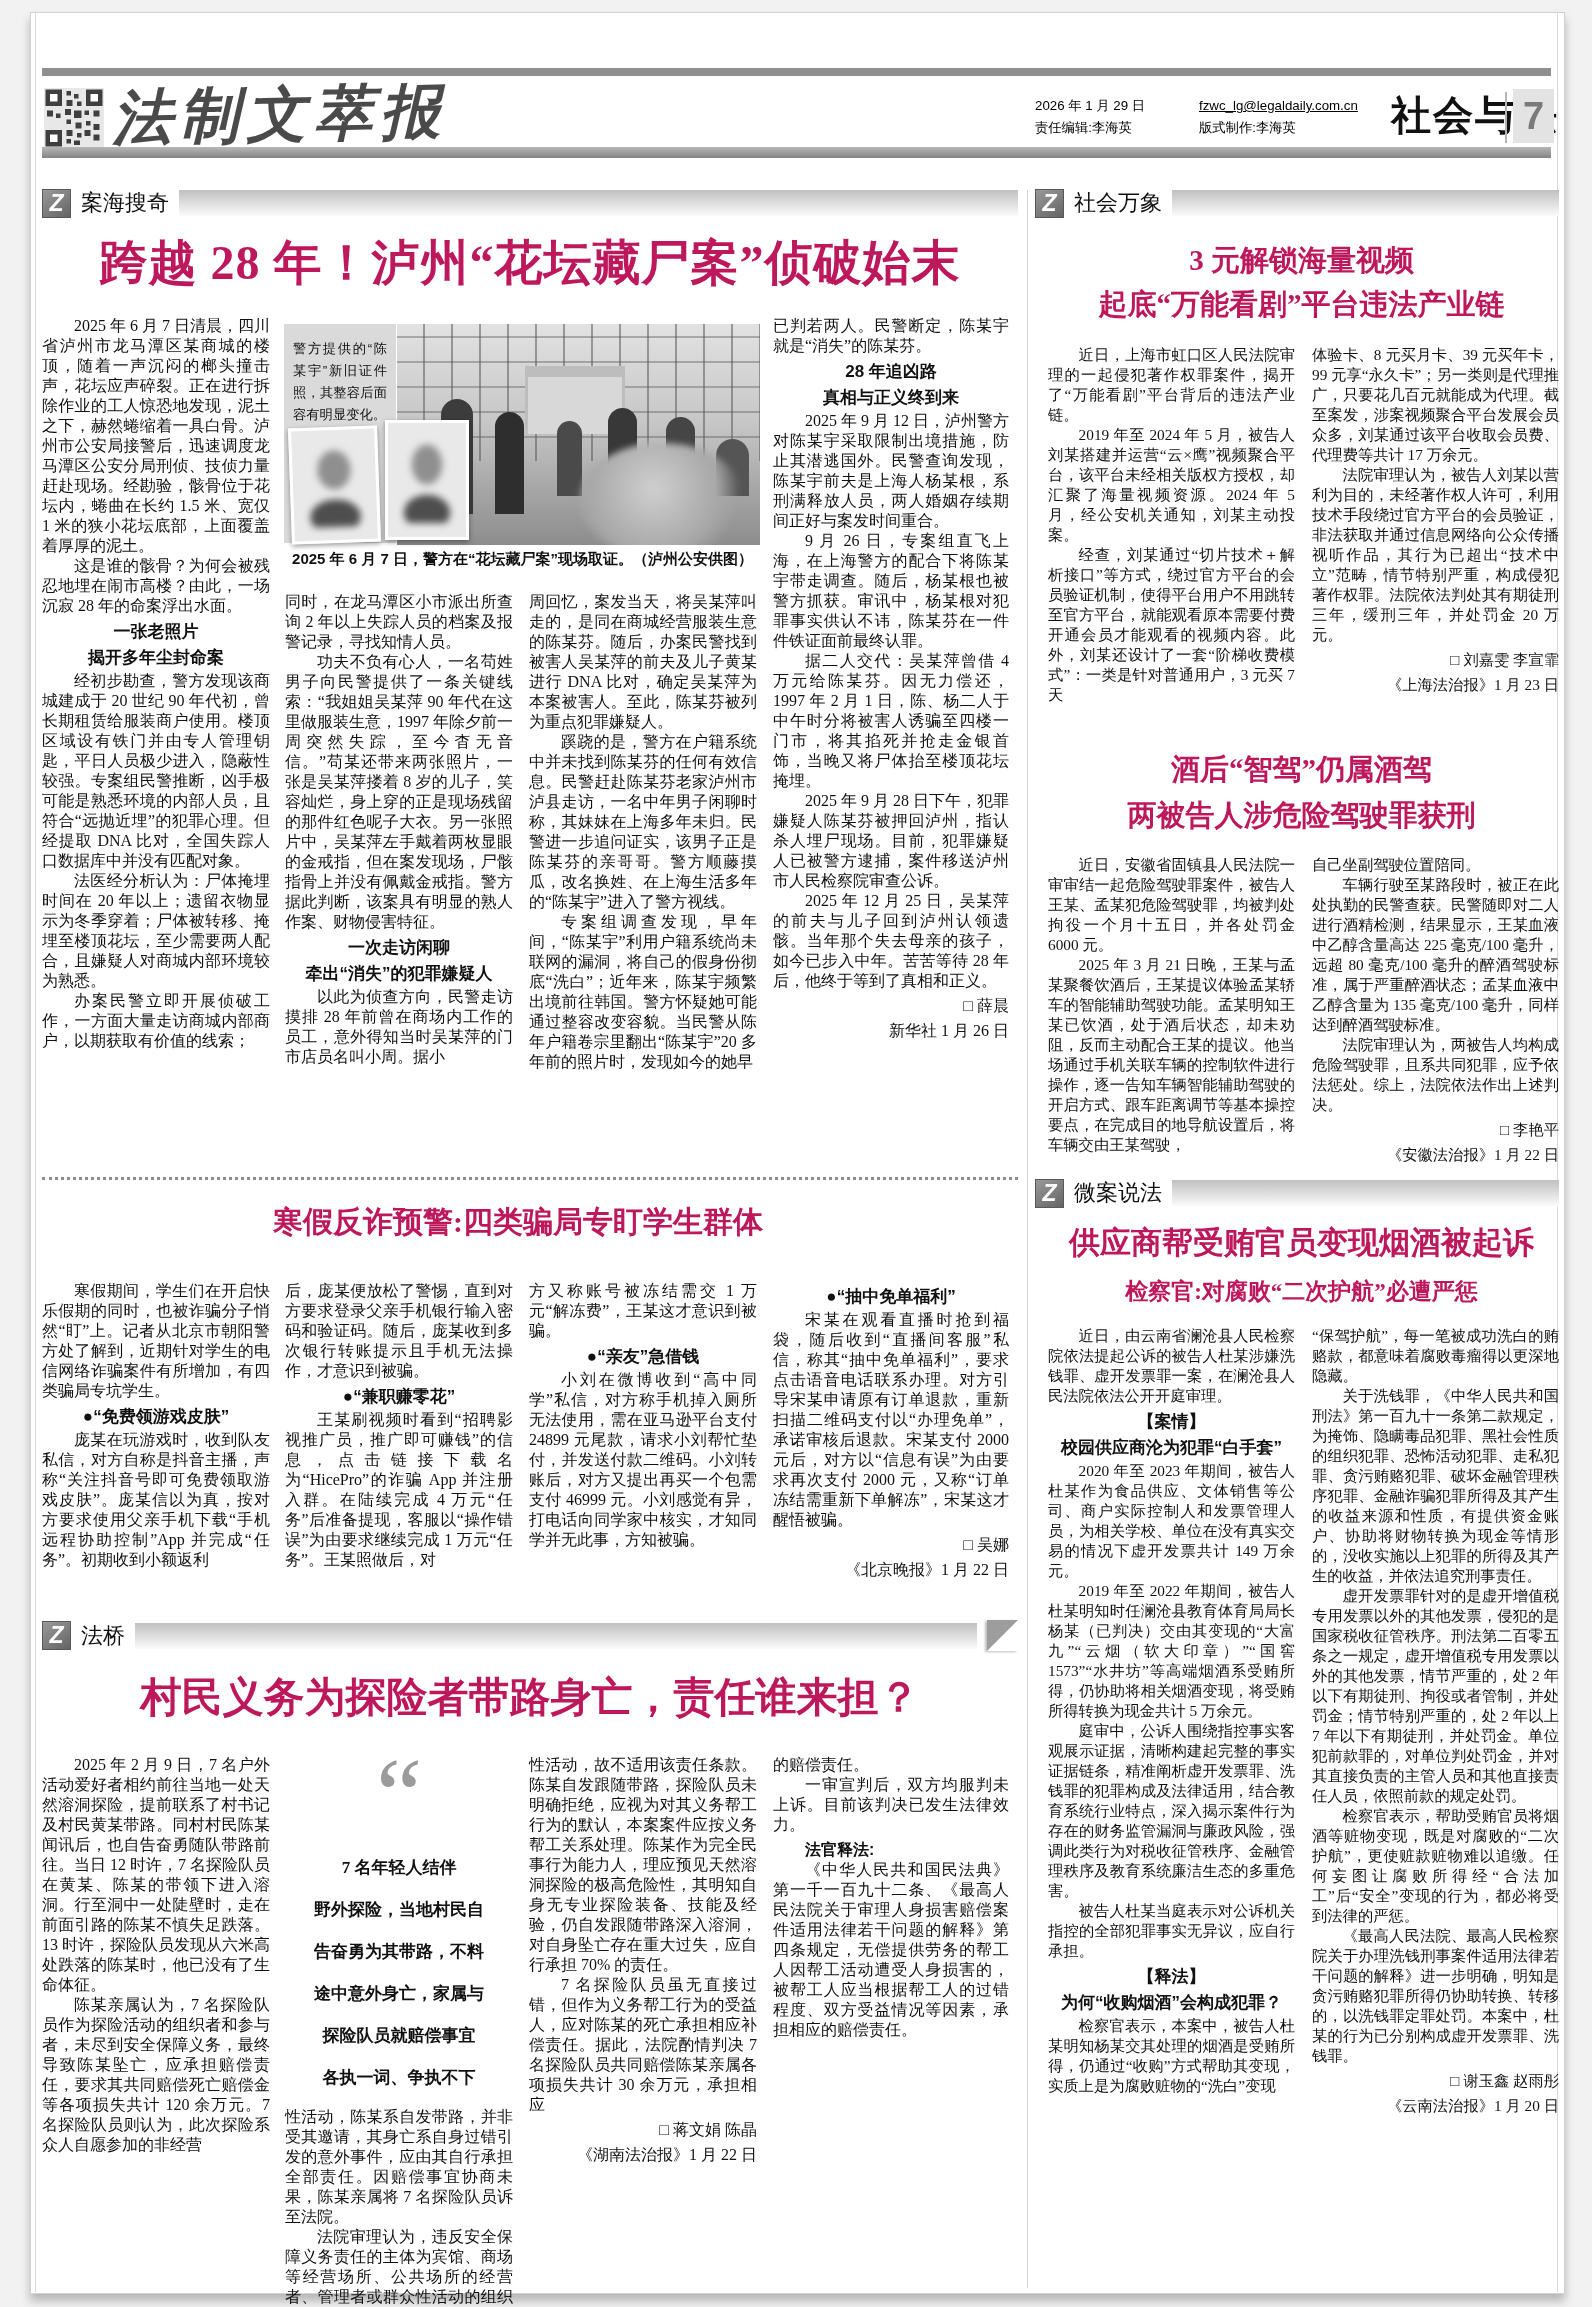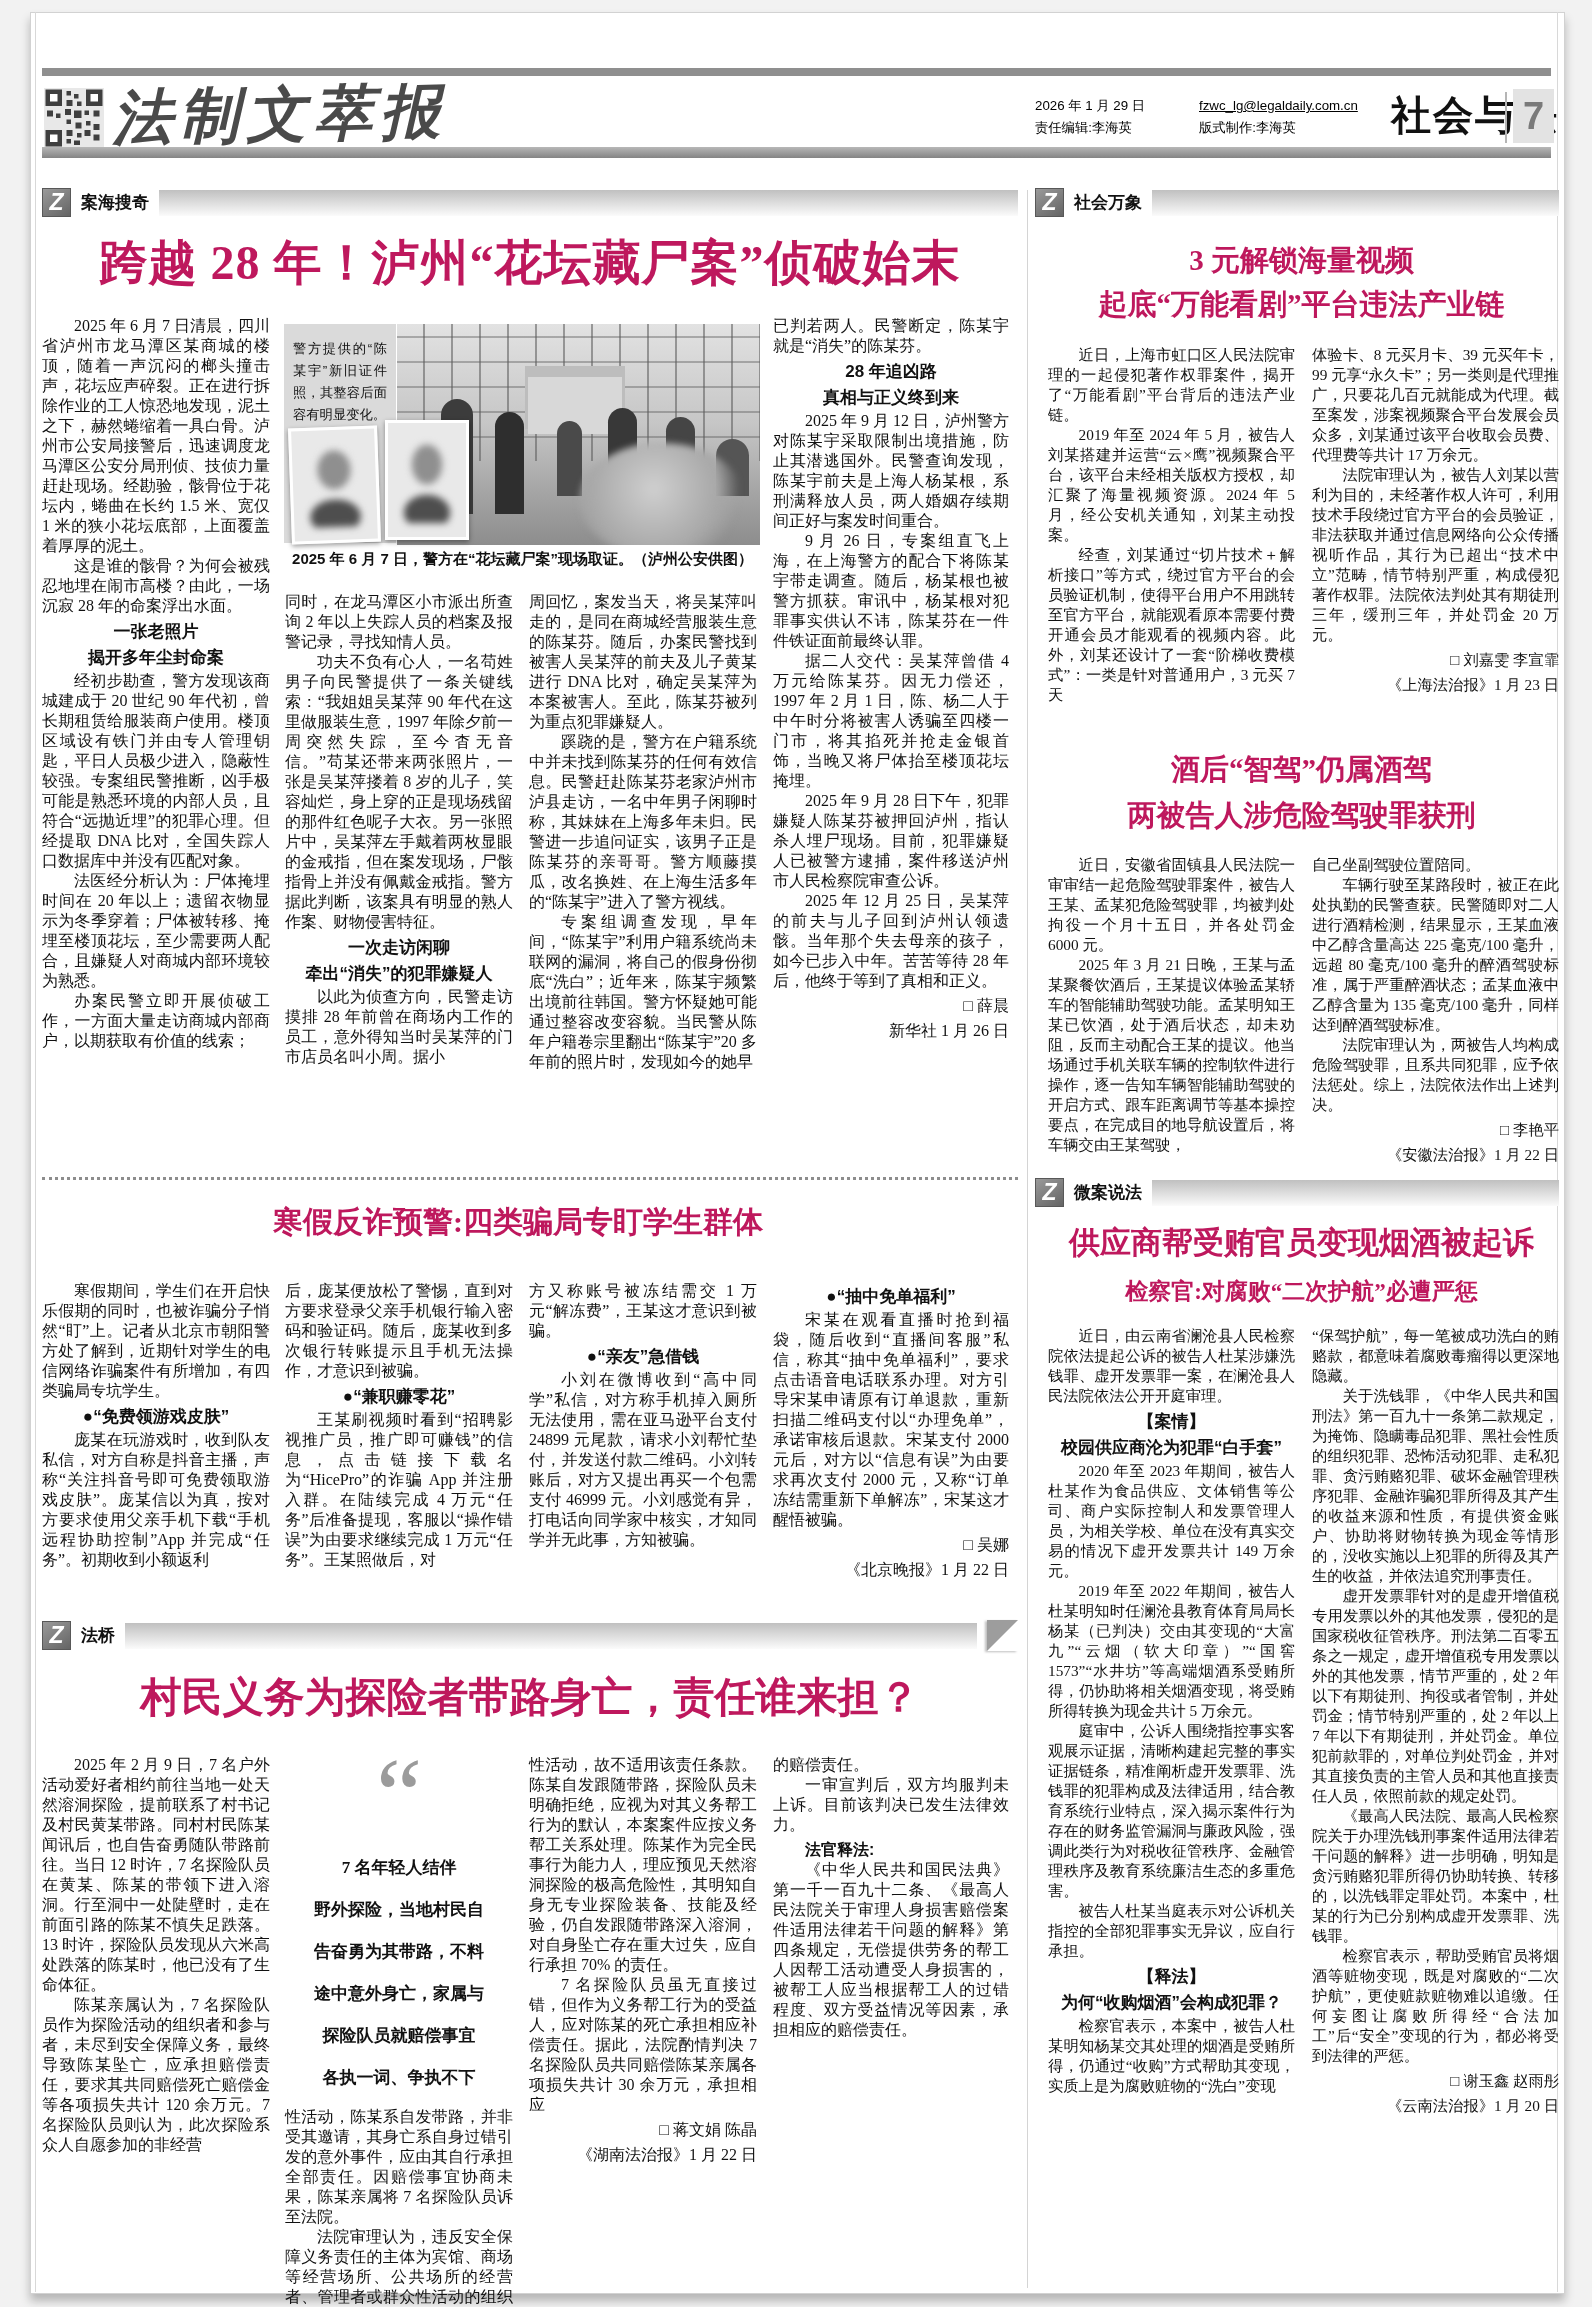--- a/index.html
+++ b/index.html
@@ -23,21 +23,21 @@
         font-size:38px;color:#7a7a7a;font-weight:bold;}
   .mastrule{left:42px;top:147px;width:1509px;height:11px;
             background:linear-gradient(180deg,#b7b7b7,#848484);}
 
   
   .band{display:flex;align-items:center;gap:10px;}
   .zicon{width:29px;height:29px;flex:0 0 29px;
          background:linear-gradient(145deg,#9a9a9a,#646464);
          color:#fff;display:flex;align-items:center;justify-content:center;
          font:italic 900 23px "Liberation Sans",sans-serif;border:1.5px solid #585858;box-sizing:border-box;}
-  .bandlabel{font-size:17px;font-weight:bold;white-space:nowrap;}
+  .bandlabel{font-size:22px;font-weight:normal;white-space:nowrap;}
   .bandbar{flex:1;height:26px;background:linear-gradient(180deg,#c0c0c0,#fbfbfb);}
   .fold{width:0;height:0;border-bottom:31px solid #fff;border-left:31px solid #9d9d9d;
         filter:drop-shadow(-2px 1px 1px rgba(0,0,0,.25));}
 
   
   .h1{font-weight:900;text-align:center;color:#be185d;}
   .hmain{left:42px;top:231px;width:976px;font-size:48px;letter-spacing:1px;}
   .hfz{left:30px;top:1202px;width:976px;font-size:30px;}
   .hdl{left:42px;top:1670px;width:976px;font-size:41px;}
   .hr1{left:1035px;top:241px;width:533px;font-size:29px;}
@@ -334,18 +334,18 @@
     <p>庭审中，公诉人围绕指控事实客观展示证据，清晰构建起完整的事实证据链条，精准阐析虚开发票罪、洗钱罪的犯罪构成及法律适用，结合教育系统行业特点，深入揭示案件行为存在的财务监管漏洞与廉政风险，强调此类行为对税收征管秩序、金融管理秩序及教育系统廉洁生态的多重危害。</p>
     <p>被告人杜某当庭表示对公诉机关指控的全部犯罪事实无异议，应自行承担。</p>
     <p class="sub">【释法】</p>
     <p class="sub">为何“收购烟酒”会构成犯罪？</p>
     <p>检察官表示，本案中，被告人杜某明知杨某交其处理的烟酒是受贿所得，仍通过“收购”方式帮助其变现，实质上是为腐败赃物的“洗白”变现</p>
   </div>
 <div class="abs rcol" style="left:1312px;top:1326px;width:247px;height:961px;">
     <p class="cont">“保驾护航”，每一笔被成功洗白的贿赂款，都意味着腐败毒瘤得以更深地隐藏。</p>
     <p>关于洗钱罪，《中华人民共和国刑法》第一百九十一条第二款规定，为掩饰、隐瞒毒品犯罪、黑社会性质的组织犯罪、恐怖活动犯罪、走私犯罪、贪污贿赂犯罪、破坏金融管理秩序犯罪、金融诈骗犯罪所得及其产生的收益来源和性质，有提供资金账户、协助将财物转换为现金等情形的，没收实施以上犯罪的所得及其产生的收益，并依法追究刑事责任。</p>
     <p>虚开发票罪针对的是虚开增值税专用发票以外的其他发票，侵犯的是国家税收征管秩序。刑法第二百零五条之一规定，虚开增值税专用发票以外的其他发票，情节严重的，处 2 年以下有期徒刑、拘役或者管制，并处罚金；情节特别严重的，处 2 年以上 7 年以下有期徒刑，并处罚金。单位犯前款罪的，对单位判处罚金，并对其直接负责的主管人员和其他直接责任人员，依照前款的规定处罚。</p>
+    <p>检察官表示，帮助受贿官员将烟酒等赃物变现，既是对腐败的“二次护航”，更使赃款赃物难以追缴。任何妄图让腐败所得经“合法加工”后“安全”变现的行为，都必将受到法律的严惩。</p>
     <p>《最高人民法院、最高人民检察院关于办理洗钱刑事案件适用法律若干问题的解释》进一步明确，明知是贪污贿赂犯罪所得仍协助转换、转移的，以洗钱罪定罪处罚。本案中，杜某的行为已分别构成虚开发票罪、洗钱罪。</p>
-    <p>检察官表示，帮助受贿官员将烟酒等赃物变现，既是对腐败的“二次护航”，更使赃款赃物难以追缴。任何妄图让腐败所得经“合法加工”后“安全”变现的行为，都必将受到法律的严惩。</p>
     <p class="by">□ 谢玉鑫 赵雨彤</p>
     <p class="by">《云南法治报》1 月 20 日</p>
   </div>
 
 
 </body></html>

